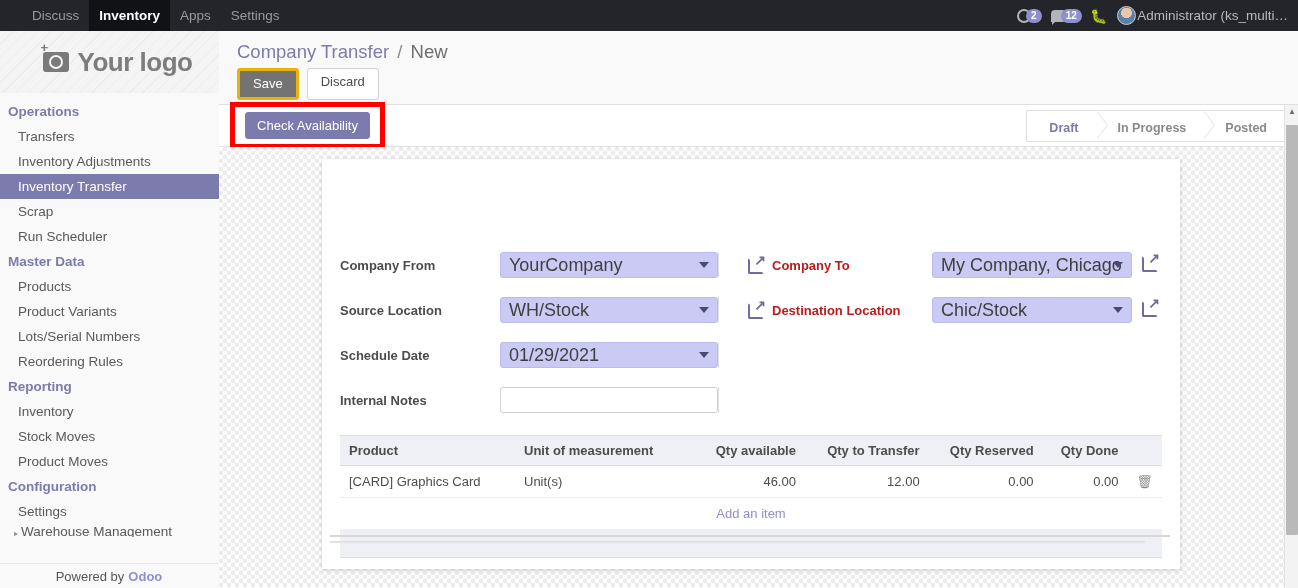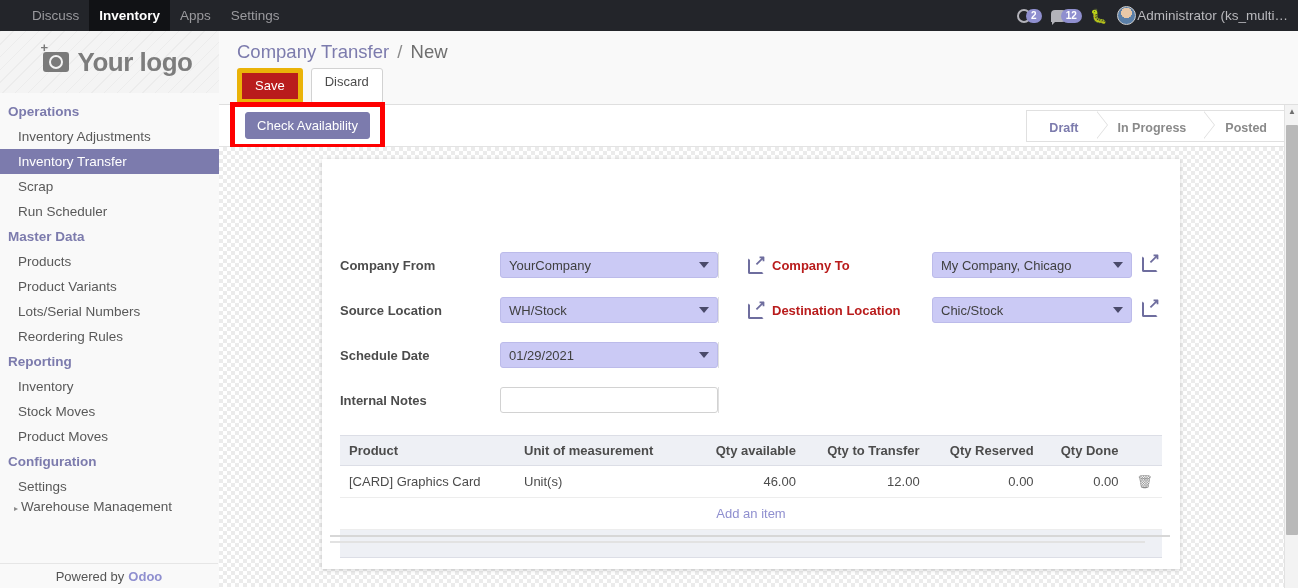--- a/index.html
+++ b/index.html
@@ -137,21 +137,21 @@
     height: 74px;
   }
   #breadcrumb { font-size: 18.5px; color: #7c7bad; padding-bottom: 5px; }
   #breadcrumb .sep { color: #8b8b8b; margin: 0 3px; }
   #breadcrumb .cur { color: #6f6f6f; }
   .btns { display: flex; gap: 8px; }
   .btn {
     font-size: 13px; padding: 5px 13px;
     border-radius: 3px; cursor: pointer; line-height: 16px;
   }
-  .btn-primary { background: #b91c1c; border: 5px solid #eab308; color: #ffffff; }
+  .btn-primary { background: #737373; border: 3px solid #eab308; color: #ffffff; }
   .btn-default { background: #ffffff; border: 1px solid #d2d2d2; color: #4c4c4c; }
 
   #action-bar {
     position: relative;
     height: 42px;
     background: #ffffff;
     border-bottom: 1px solid #e3e3e3;
     display: flex; align-items: center;
   }
   #redbox {
@@ -217,21 +217,21 @@
     grid-template-columns: 160px 218px 30px 1fr 200px 30px;
     align-items: center;
     row-gap: 19px;
     padding-top: 93px;
   }
   .flabel { font-weight: bold; font-size: 13px; color: #4c4c4c; }
   .sel {
     background: #cbcaf5; border: 1px solid #bcbbea;
     border-radius: 3px; height: 26px;
     display: flex; align-items: center;
-    padding: 0 8px; font-size: 13px; color: #3f3f3f;
+    padding: 0 8px; font-size: 18px; color: #3f3f3f;
     position: relative; cursor: pointer;
   }
   .sel .cv {
     position: absolute; right: 8px; top: 50%; transform: translateY(-50%);
     width: 0; height: 0;
     border-left: 5px solid transparent;
     border-right: 5px solid transparent;
     border-top: 6px solid #4a4a6a;
   }
   .txtin {
@@ -315,20 +315,21 @@
 </div>
 
 <div id="sidebar">
   <div id="logo-box">
     <span class="cam"></span>
     <span class="logo-text">Your logo</span>
   </div>
 
   <div id="menu-scroll">
     <div class="menu-header">Operations</div>
+    <div class="menu-item">Transfers</div>
     <div class="menu-item">Inventory Adjustments</div>
     <div class="menu-item active">Inventory Transfer</div>
     <div class="menu-item">Scrap</div>
     <div class="menu-item">Run Scheduler</div>
 
     <div class="menu-header">Master Data</div>
     <div class="menu-item">Products</div>
     <div class="menu-item">Product Variants</div>
     <div class="menu-item">Lots/Serial Numbers</div>
     <div class="menu-item">Reordering Rules</div>

